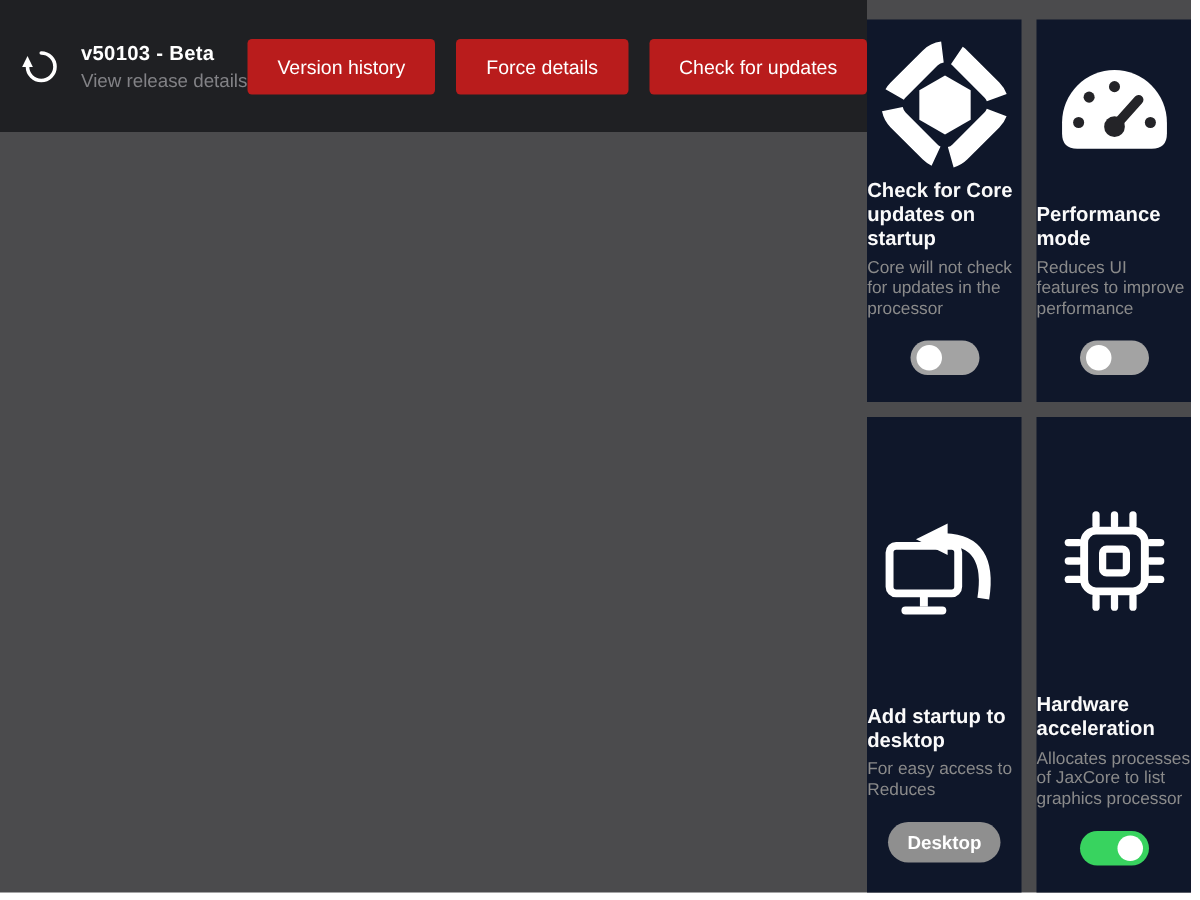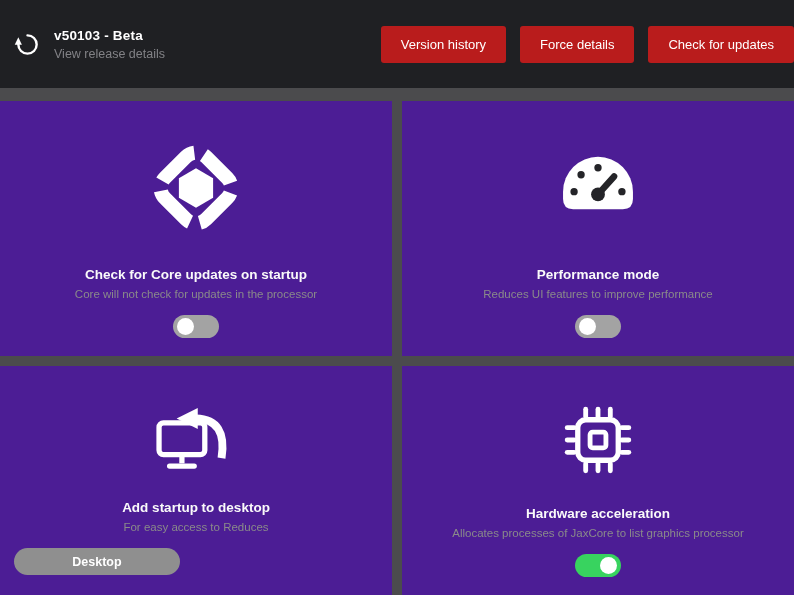--- a/index.html
+++ b/index.html
@@ -8,21 +8,21 @@
     width:800px; height:600px;
     background:#ffffff;
     font-family:"Liberation Sans","DejaVu Sans",sans-serif;
     overflow:hidden;
     position:relative;
   }
   .screen {
     position:absolute; top:0; left:0;
     width:794px; height:595px;
     background:#4b4b4d;
-    display:flex; flex-direction:column;
+    display:flex; flex-direction:row;
   }
   
   .topbar {
     height:88px; flex:0 0 auto;
     background:#1f2023;
     display:flex; align-items:center; justify-content:space-between;
     padding-left:12px;
   }
   .topbar-left { display:flex; align-items:center; gap:12px; }
   .refresh-btn { width:30px; height:30px; display:flex; align-items:center; justify-content:center; cursor:pointer; }
@@ -40,21 +40,21 @@
   .grid {
     flex:1 1 auto;
     margin-top:13px;
     display:grid;
     grid-template-columns:1fr 1fr;
     grid-template-rows:255px 1fr;
     gap:10px;
     min-height:0;
   }
   .card {
-    background:#4c1d95;
+    background:#0f172a;
     display:flex; flex-direction:column; align-items:center;
     overflow:hidden;
     justify-content:center;
   }
   .icon-area {
     flex:1 1 auto; min-height:0; width:100%;
     display:flex; align-items:center; justify-content:center;
     padding-top:8px;
   }
   .card-title { font-size:13.5px; font-weight:700; color:#fafafa; line-height:1.2; }

